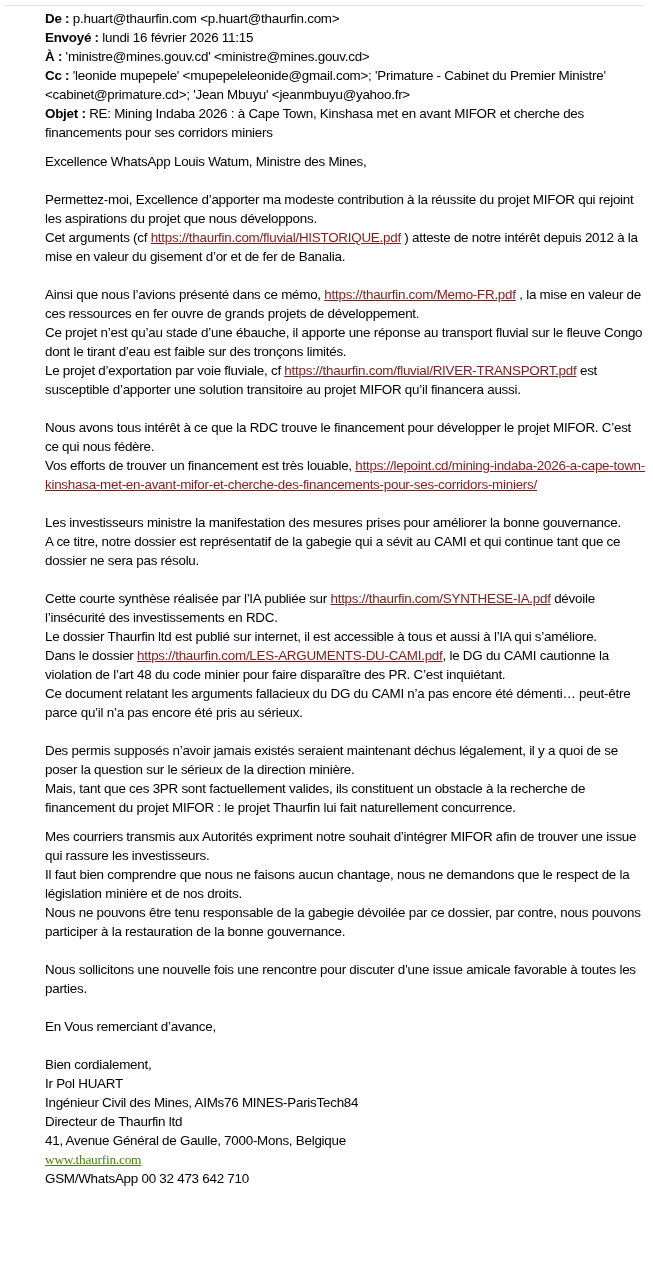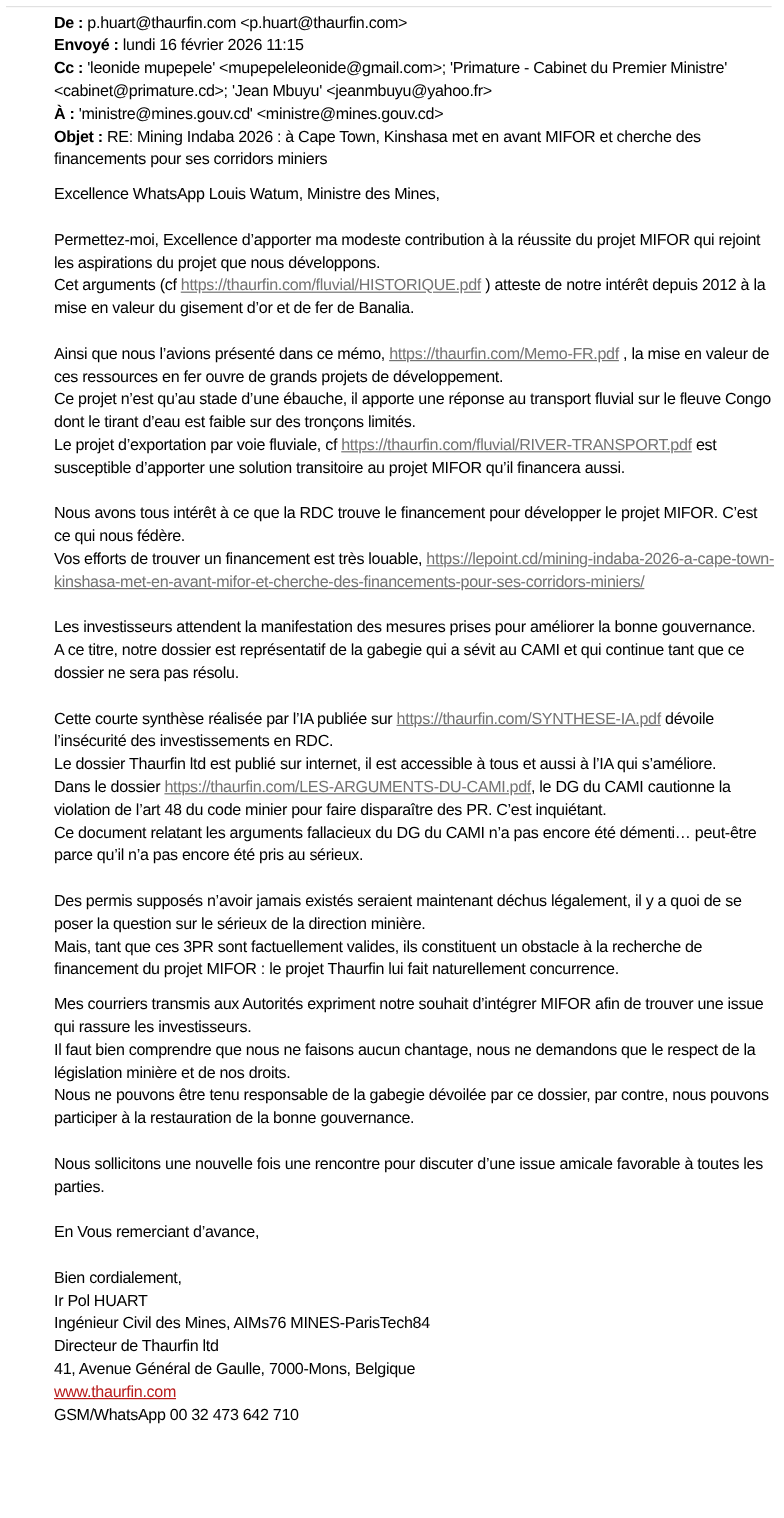--- a/index.html
+++ b/index.html
@@ -8,46 +8,46 @@
     font-family: "Liberation Sans", sans-serif;
     font-size: 13.4px; color: #000000;
     letter-spacing: -0.25px;
   }
   .wrap { padding: 0 6px 0 5px; }
   .divider { height: 1px; background: #e1e1e1; margin: 5px 10px 0 5px; }
   .header { padding-top: 3px; }
   .line { line-height: 19px; white-space: normal; padding-left: 40px; }
   .hdr-label { font-weight: bold; }
   .gap { height: 19px; }
-  a.link { color: #737373; }
-  a.sig-link { color: #b91c1c; text-decoration: underline; }
+  a.link { color: #7f1d1d; }
+  a.sig-link { color: #4d7c0f; text-decoration: underline; font-family: Liberation Serif, serif; }
 </style>
 </head>
 <body>
 
 <div class="divider"></div>
 
 <div class="wrap">
 
   <div class="header">
     <div class="line">
       <span class="hdr-label">De :</span>
       <span>p.huart@thaurfin.com &lt;p.huart@thaurfin.com&gt;</span>
     </div>
     <div class="line">
       <span class="hdr-label">Envoyé :</span>
       <span>lundi 16 février 2026 11:15</span>
     </div>
     <div class="line">
+      <span class="hdr-label">À :</span>
+      <span>'ministre@mines.gouv.cd' &lt;ministre@mines.gouv.cd&gt;</span>
+    </div>
+    <div class="line">
       <span class="hdr-label">Cc :</span>
       <span>'leonide mupepele' &lt;mupepeleleonide@gmail.com&gt;; 'Primature - Cabinet du Premier Ministre' &lt;cabinet@primature.cd&gt;; 'Jean Mbuyu' &lt;jeanmbuyu@yahoo.fr&gt;</span>
-    </div>
-    <div class="line">
-      <span class="hdr-label">À :</span>
-      <span>'ministre@mines.gouv.cd' &lt;ministre@mines.gouv.cd&gt;</span>
     </div>
     <div class="line">
       <span class="hdr-label">Objet :</span>
       <span>RE: Mining Indaba 2026 : à Cape Town, Kinshasa met en avant MIFOR et cherche des financements pour ses corridors miniers</span>
     </div>
   </div>
 
   <div style="height:10px"></div>
 
   <div class="body">
@@ -67,21 +67,21 @@
     </div>
     <div class="gap"></div>
 
     <div>
       <div class="line">Nous avons tous intérêt à ce que la RDC trouve le financement pour développer le projet MIFOR. C’est ce qui nous fédère.</div>
       <div class="line"><span>Vos efforts de trouver un financement est très louable, </span><a class="link" href="#">https://lepoint.cd/mining-indaba-2026-a-cape-town-kinshasa-met-en-avant-mifor-et-cherche-des-financements-pour-ses-corridors-miniers/</a></div>
     </div>
     <div class="gap"></div>
 
     <div>
-      <div class="line">Les investisseurs attendent la manifestation des mesures prises pour améliorer la bonne gouvernance.</div>
+      <div class="line">Les investisseurs ministre la manifestation des mesures prises pour améliorer la bonne gouvernance.</div>
       <div class="line">A ce titre, notre dossier est représentatif de la gabegie qui a sévit au CAMI et qui continue tant que ce dossier ne sera pas résolu.</div>
     </div>
     <div class="gap"></div>
 
     <div>
       <div class="line"><span>Cette courte synthèse réalisée par l’IA publiée sur </span><a class="link" href="#">https://thaurfin.com/SYNTHESE-IA.pdf</a><span> dévoile l’insécurité des investissements en RDC.</span></div>
       <div class="line">Le dossier Thaurfin ltd est publié sur internet, il est accessible à tous et aussi à l’IA qui s’améliore.</div>
       <div class="line"><span>Dans le dossier </span><a class="link" href="#">https://thaurfin.com/LES-ARGUMENTS-DU-CAMI.pdf</a><span>, le DG du CAMI cautionne la violation de l’art 48 du code minier pour faire disparaître des PR. C’est inquiétant.</span></div>
       <div class="line">Ce document relatant les arguments fallacieux du DG du CAMI n’a pas encore été démenti… peut-être parce qu’il n’a pas encore été pris au sérieux.</div>
     </div>

